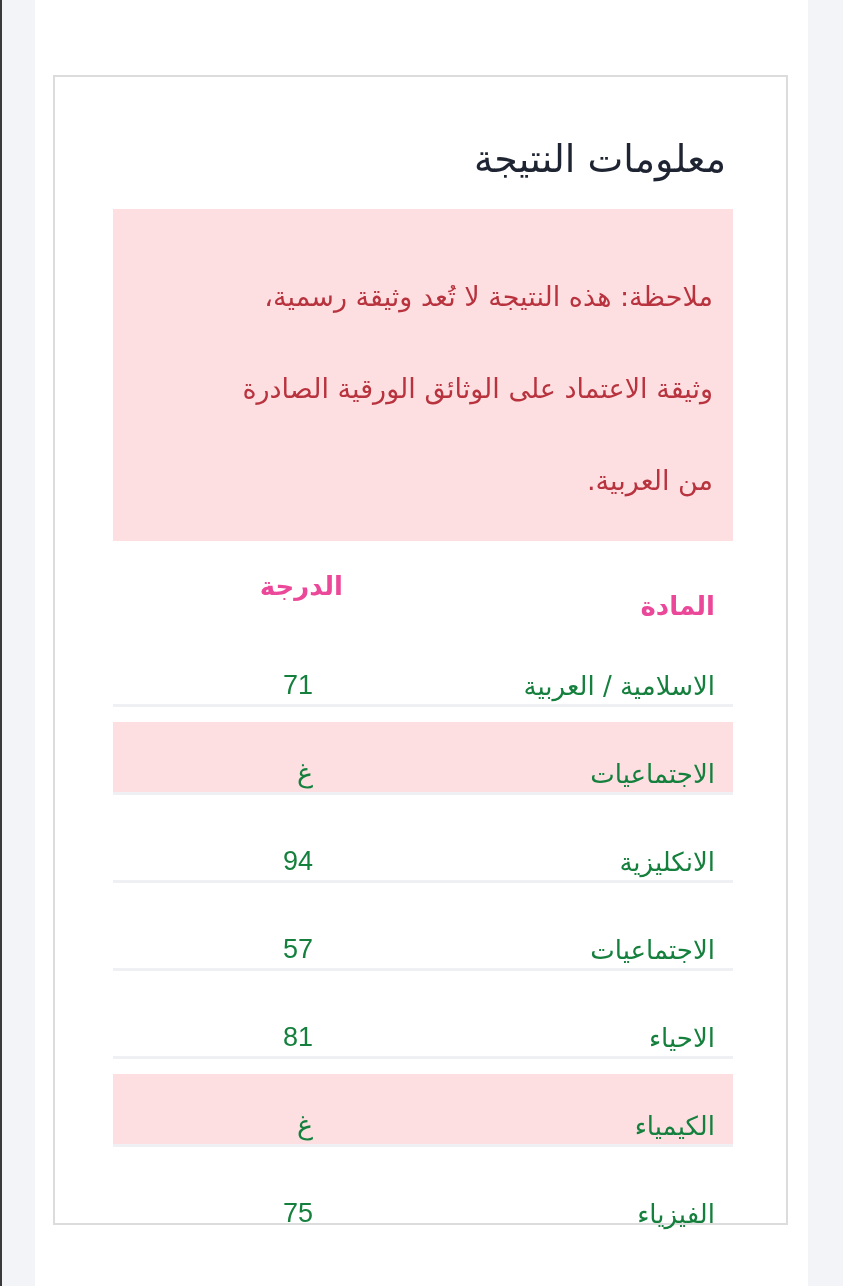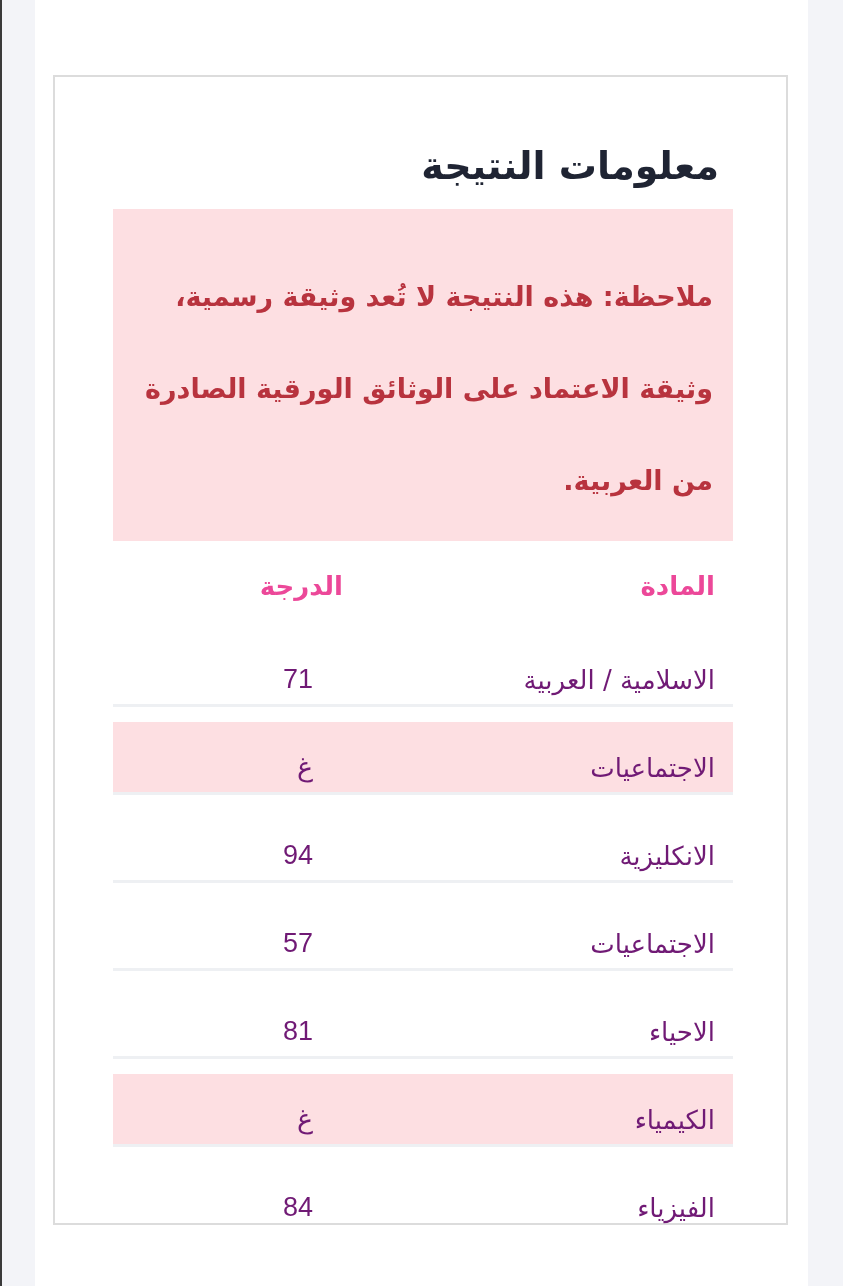--- a/index.html
+++ b/index.html
@@ -14,39 +14,39 @@
     position: absolute; left: 35px; top: 0; width: 773px; height: 1286px;
     background: #ffffff;
   }
   .card {
     position: absolute; left: 18px; top: 75px; width: 735px; height: 1150px;
     border: 2px solid #dcdcdc; border-bottom-width: 2px;
     background: #fff; box-sizing: border-box;
   }
   .title {
     position: absolute; right: 60px; top: 60px;
-    direction: rtl; font-size: 38px; font-weight: bold; color: #1f2433;
-    margin: 7px; white-space: nowrap;
+    direction: rtl; font-size: 38px; font-weight: normal; color: #1f2433;
+    margin: 0; white-space: nowrap;
   }
   .alert {
     position: absolute; left: 58px; top: 132px; width: 620px; height: 332px;
     background: #fddfe2; box-sizing: border-box;
     direction: rtl; padding: 42px 20px 0 16px;
-    color: #b8333e; font-size: 27px; line-height: 92px; font-weight: bold;
+    color: #b8333e; font-size: 27px; line-height: 92px;
   }
   .alert p { margin: 0; }
   .table { position: absolute; left: 58px; top: 480px; width: 620px; direction: rtl; }
   .thead { position: relative; height: 62px; }
   .th { position: absolute; top: 14px; font-size: 26px; font-weight: bold; color: #ec4899; }
-  .th.subject { right: 18px; }
+  .th.subject { right: 18px; margin-top: 20px; }
   .th.grade { right: 390px; }
   .row { position: relative; height: 88px; }
   .row .hl { position: absolute; left: 0; right: 0; top: 15px; height: 70px; background: #fddfe2; }
   .row .sep { position: absolute; left: 0; right: 0; bottom: 0; height: 3px; background: #eef0f3; }
-  .cell { position: absolute; bottom: 12px; font-size: 26px; color: #701a75; white-space: nowrap; }
+  .cell { position: absolute; bottom: 6px; font-size: 26px; color: #15803d; white-space: nowrap; }
   .cell.subject { right: 18px; text-align: right; }
   .cell.grade { right: 420px; direction: ltr; font-family: "Liberation Sans", sans-serif; font-size: 27px; }
 </style>
 </head>
 <body>
 
 <div class="left-edge"></div>
 <div class="container">
   <div class="card">
     <h2 class="title">معلومات النتيجة</h2>
@@ -90,17 +90,17 @@
         <span class="cell grade">81</span>
       </div>
       <div class="row">
         <div class="hl"></div>
         <div class="sep"></div>
         <span class="cell subject">الكيمياء</span>
         <span class="cell grade">غ</span>
       </div>
       <div class="row">
         <span class="cell subject">الفيزياء</span>
-        <span class="cell grade">84</span>
+        <span class="cell grade">75</span>
       </div>
     </div>
   </div>
 </div>
 
 </body></html>

